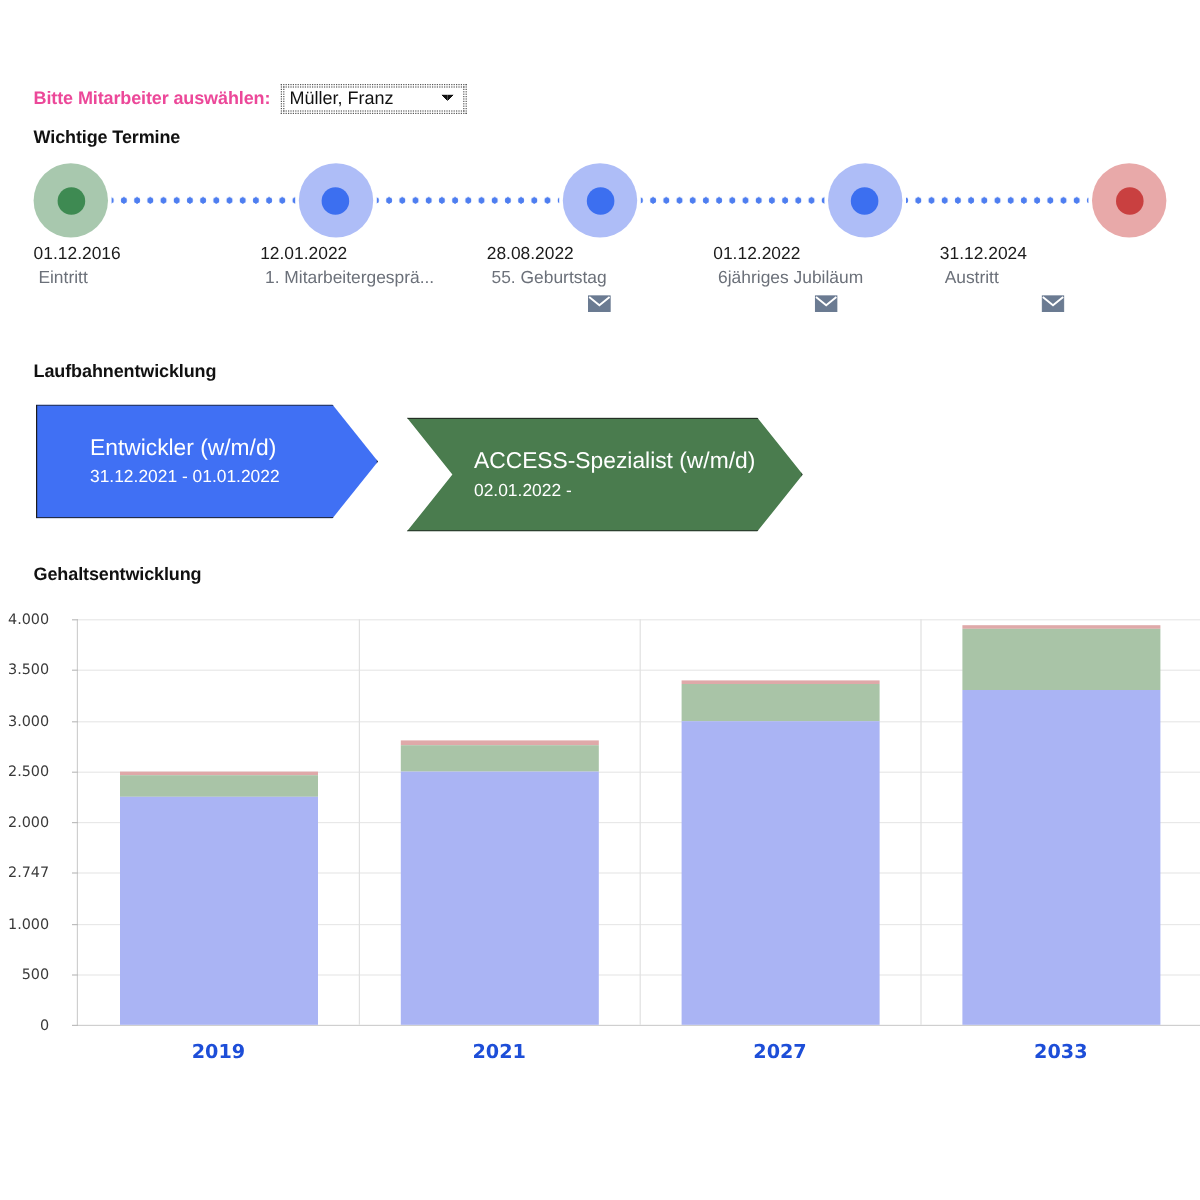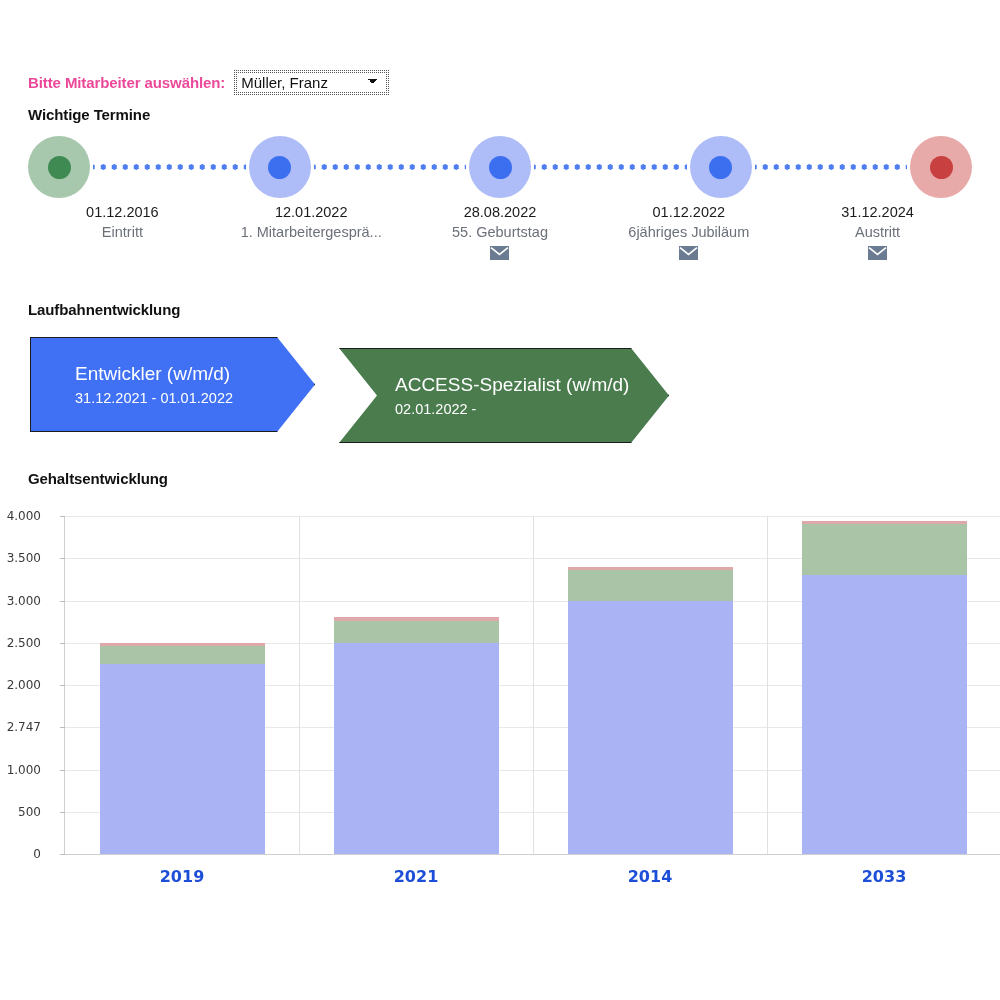--- a/index.html
+++ b/index.html
@@ -114,21 +114,20 @@
   }
   .tl-labels {
     position: absolute;
     left: 0;
     top: 66px;
     width: 100%;
     display: flex;
   }
   .tl-label-cell {
     flex: 1 1 0;
-    text-align: center;
     position: relative;
   }
   .tl-date {
     font-size: 14.5px;
     color: #1b1b1b;
     line-height: 20px;
     white-space: nowrap;
   }
   .tl-title {
     font-size: 14.5px;
@@ -390,21 +389,21 @@
           <div style="height: 21.97px; background: rgb(169, 196, 167);"></div>
           <div style="height: 211.25px; background: rgb(170, 180, 244);"></div>
         </div>
         <div class="xtick-label" style="left: 351px;">2021</div>
         <div class="cat-sep" style="left: 468px;"></div>
         <div class="bar" style="left: 502.5px; width: 165px;">
           <div style="height: 3.38px; background: rgb(223, 169, 169);"></div>
           <div style="height: 30.42px; background: rgb(169, 196, 167);"></div>
           <div style="height: 253.5px; background: rgb(170, 180, 244);"></div>
         </div>
-        <div class="xtick-label" style="left: 585px;">2014</div>
+        <div class="xtick-label" style="left: 585px;">2027</div>
         <div class="cat-sep" style="left: 702px;"></div>
         <div class="bar" style="left: 736.5px; width: 165px;">
           <div style="height: 3.38px; background: rgb(223, 169, 169);"></div>
           <div style="height: 50.7px; background: rgb(169, 196, 167);"></div>
           <div style="height: 278.85px; background: rgb(170, 180, 244);"></div>
         </div>
         <div class="xtick-label" style="left: 819px;">2033</div>
       </div>
   </div>
 

